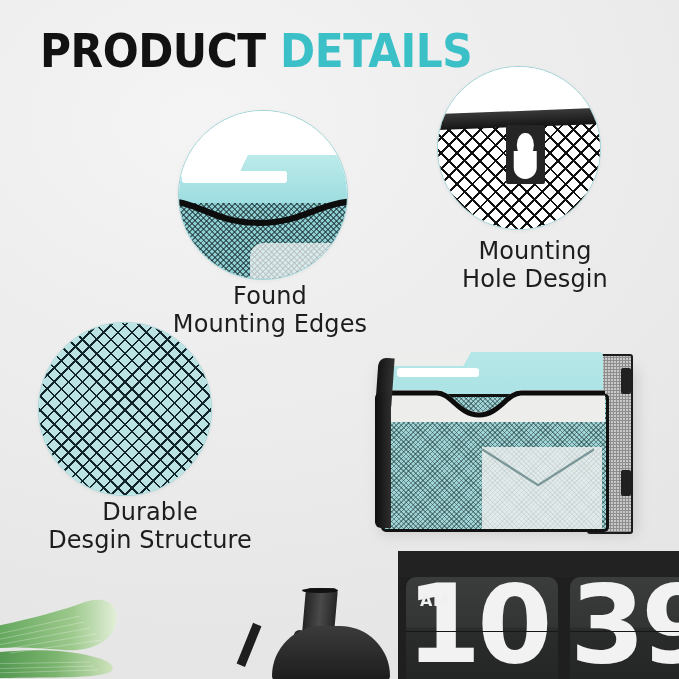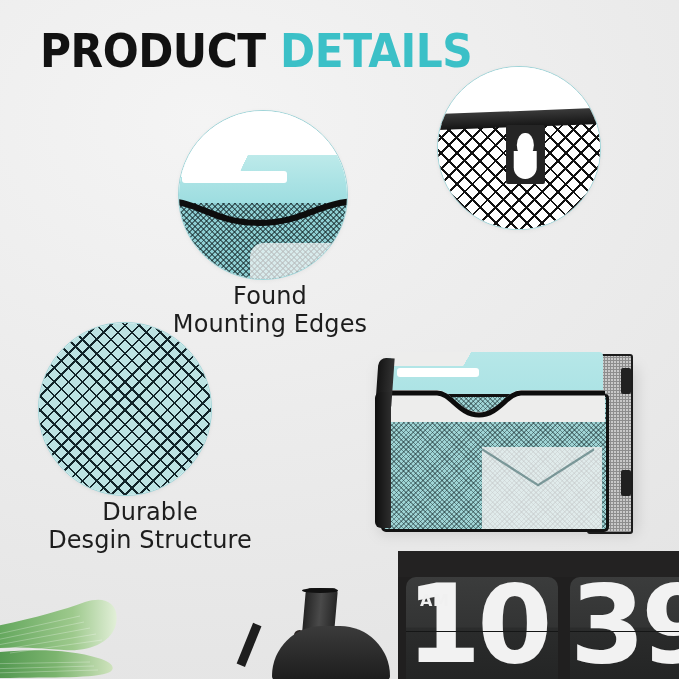--- a/index.html
+++ b/index.html
@@ -271,20 +271,22 @@
 
   <div class="circle" id="c2">
     <div class="white"></div>
     <div class="mesh"></div>
     <div class="bar"></div>
     <div class="plate">
       <div class="keyhole"></div>
       <div class="keyslot"></div>
     </div>
   </div>
+  <div class="clabel" id="l2">Mounting
+Hole Desgin</div>
 
   <div class="circle" id="c3">
     <div class="fill"></div>
   </div>
   <div class="clabel" id="l3">Durable
 Desgin Structure</div>
 
   <div id="product">
     <div class="shadow"></div>
     <div class="backpanel"></div>

